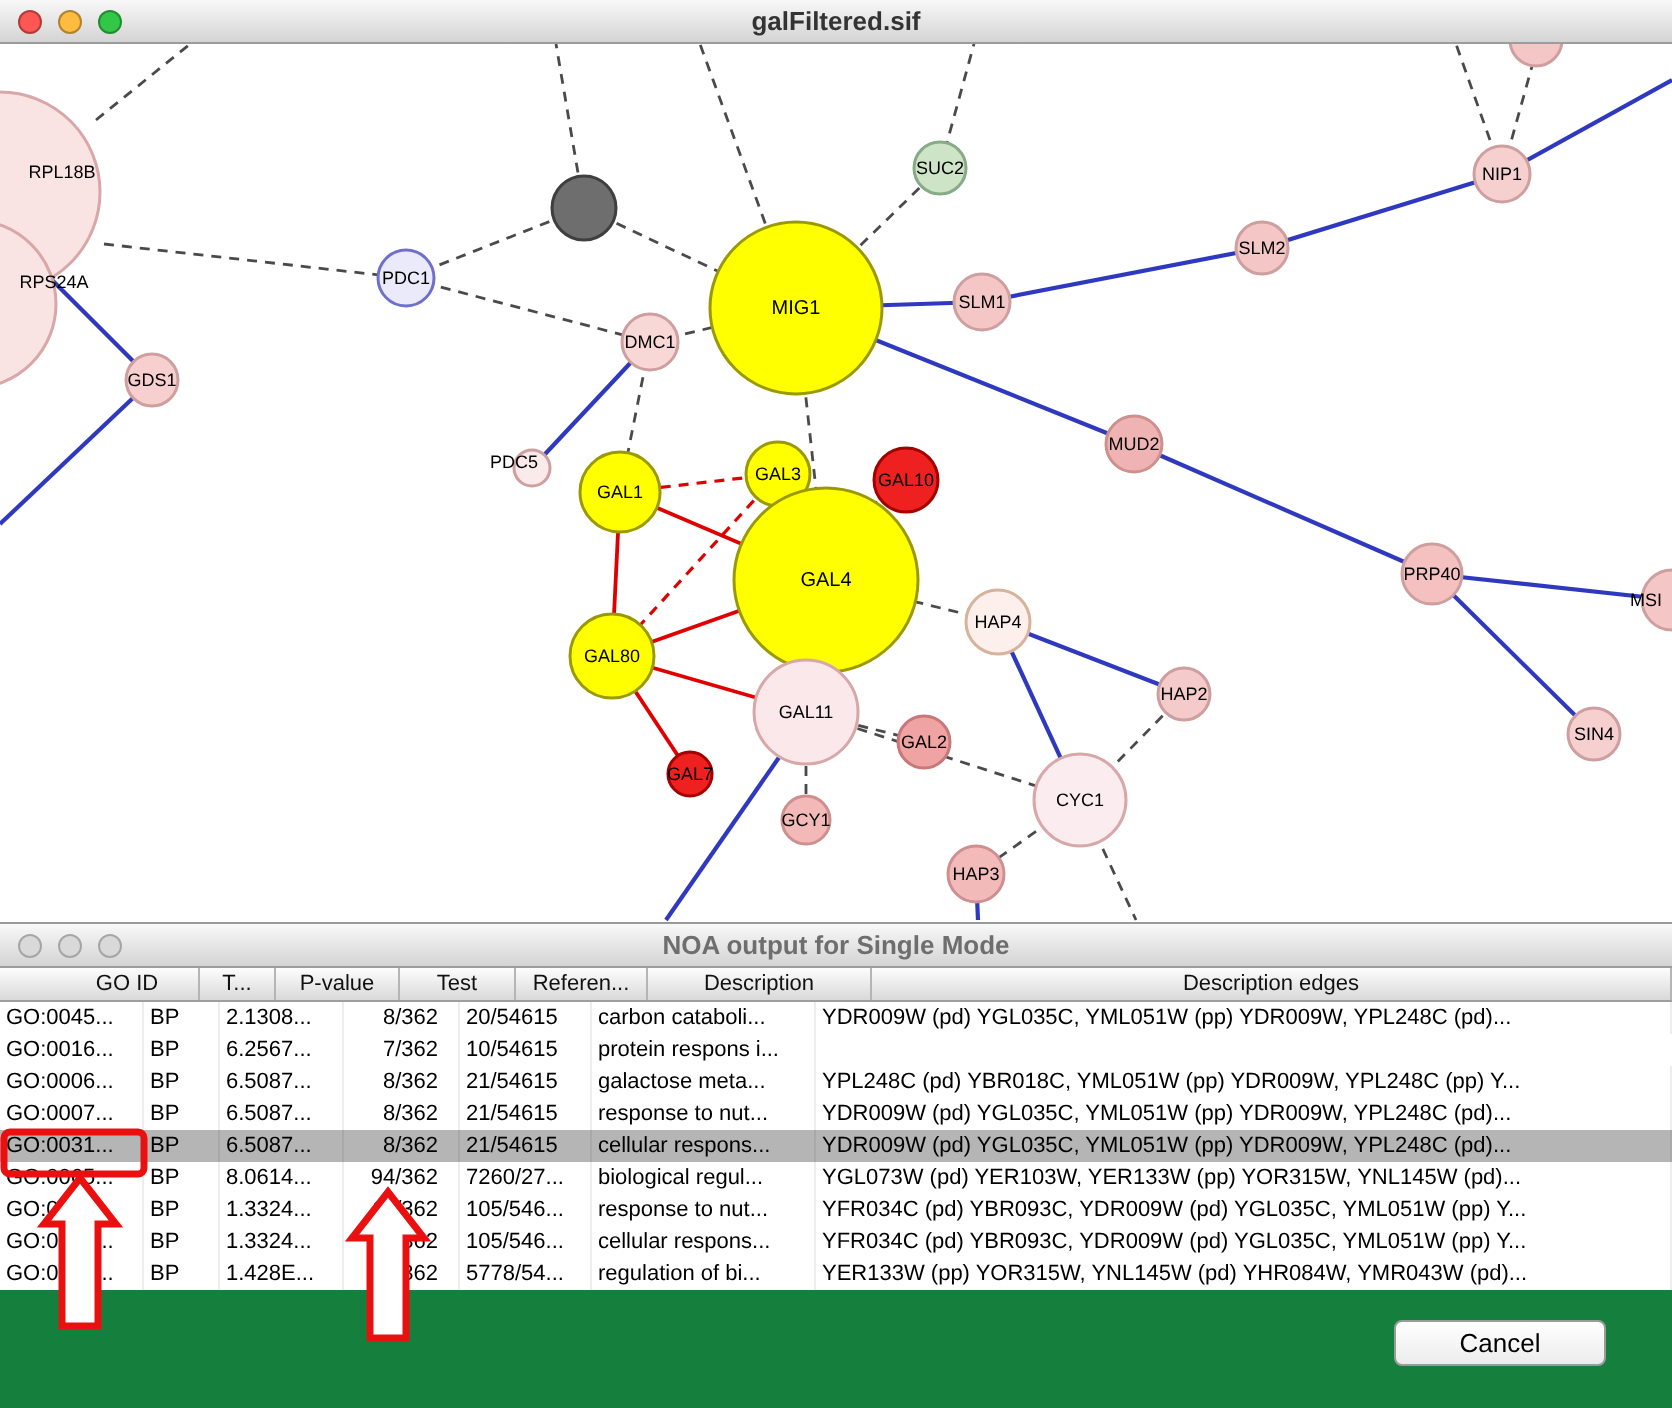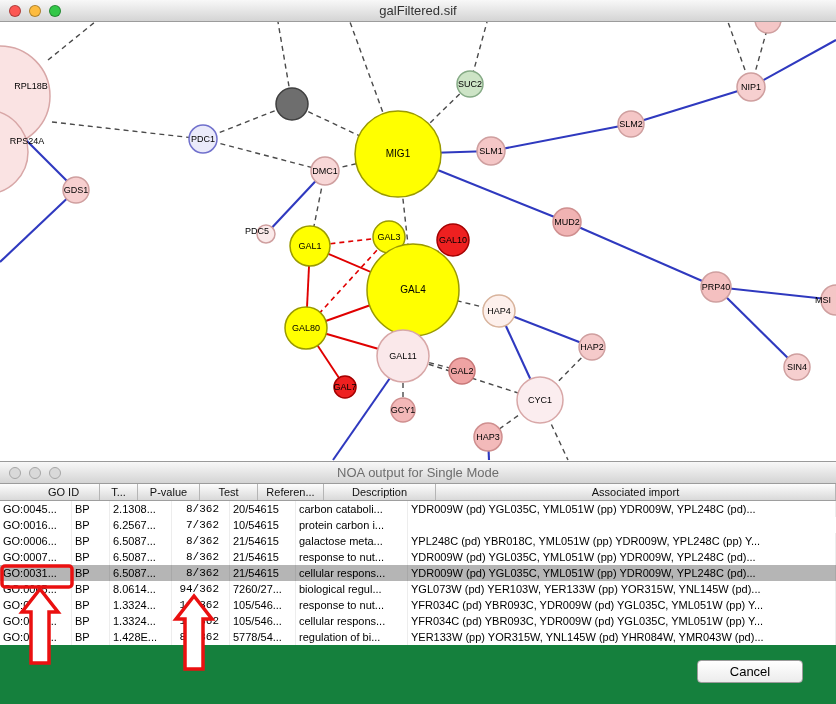--- a/index.html
+++ b/index.html
@@ -9,21 +9,21 @@
 
   
   .window { position:absolute; left:0; width:836px; }
   .window-top { top:0; height:461px; background:#fff; }
   .window-bottom { top:461px; height:254px; background:#15803d; border-top:1px solid #9a9a9a; }
 
   .titlebar { position:relative; height:22px;
               background:linear-gradient(#f8f8f8,#d4d4d4);
               border-bottom:1px solid #9c9c9c;
               display:flex; align-items:center; justify-content:center; }
-  .titlebar .title { font-size:13px; font-weight:normal; color:#333; }
+  .titlebar .title { font-size:13px; font-weight:bold; color:#333; }
   .titlebar.inactive .title { color:#6e6e6e; }
   .lights { position:absolute; left:9px; top:0; height:100%;
             display:flex; align-items:center; gap:8px; }
   .light { width:12px; height:12px; border-radius:50%; border:1px solid rgba(0,0,0,.3); display:inline-block; }
   .light.red    { background:#fc5753; }
   .light.yellow { background:#fdbc40; }
   .light.green  { background:#33c748; }
   .light.gray   { background:#d9d9d9; border-color:#a6a6a6; }
 
   #network-svg { display:block; width:836px; height:439px; background:#fff; }
@@ -35,21 +35,21 @@
            background:linear-gradient(#fdfdfd,#d9d9d9);
            border-bottom:1px solid #9e9e9e;padding-left:28px; }
   .thead .cell { font-size:11px; line-height:16px; text-align:center; color:#111;
                  border-right:1px solid #b5b5b5; overflow:hidden; white-space:nowrap; }
   .tbody { position:absolute; top:39px; left:0; width:836px; height:144px; background:#ffffff; }
   .trow { height:16px; }
   .trow.selected { background:#b5b5b5; }
   .trow .cell { font-size:11px; line-height:16px; padding:0 3px; color:#000;
                 overflow:hidden; white-space:nowrap; border-right:1px solid #ededed; }
   .trow.selected .cell { border-right-color:#a8a8a8; }
-  .trow .c3 { text-align:right; padding-right:10px;font-family:Liberation Mono, monospace; }
+  .trow .c3 { text-align:right; padding-right:10px; }
 
   
   .mac-btn { position:absolute; height:23px; border:1px solid #9b9b9b; border-radius:4px;
              background:linear-gradient(#ffffff,#ececec); color:#000;
              font:13px "Liberation Sans", sans-serif; cursor:default; }
   .mac-btn.save   { left:458px; top:198px; width:145px; }
   .mac-btn.cancel { left:697px; top:198px; width:106px; }
 
   #annotation-svg { position:absolute; left:0; top:0; width:836px; height:243px;
                     pointer-events:none; }
@@ -186,39 +186,39 @@
       <span class="title">NOA output for Single Mode</span>
     </div>
 
     <div id="table-header" class="thead">
         <span class="cell">GO ID</span>
         <span class="cell">T...</span>
         <span class="cell">P-value</span>
         <span class="cell">Test</span>
         <span class="cell">Referen...</span>
         <span class="cell">Description</span>
-        <span class="cell">Associated import</span>
+        <span class="cell">Description edges</span>
       </div>
     <div id="table-rows" class="tbody">
         <div class="trow">
           <span class="cell c0">GO:0045...</span>
           <span class="cell c1">BP</span>
           <span class="cell c2">2.1308...</span>
           <span class="cell c3">8/362</span>
           <span class="cell c4">20/54615</span>
           <span class="cell c5">carbon cataboli...</span>
           <span class="cell c6">YDR009W (pd) YGL035C, YML051W (pp) YDR009W, YPL248C (pd)...</span>
         </div>
         <div class="trow">
           <span class="cell c0">GO:0016...</span>
           <span class="cell c1">BP</span>
           <span class="cell c2">6.2567...</span>
           <span class="cell c3">7/362</span>
           <span class="cell c4">10/54615</span>
-          <span class="cell c5">protein carbon i...</span>
+          <span class="cell c5">protein respons i...</span>
         </div>
         <div class="trow">
           <span class="cell c0">GO:0006...</span>
           <span class="cell c1">BP</span>
           <span class="cell c2">6.5087...</span>
           <span class="cell c3">8/362</span>
           <span class="cell c4">21/54615</span>
           <span class="cell c5">galactose meta...</span>
           <span class="cell c6">YPL248C (pd) YBR018C, YML051W (pp) YDR009W, YPL248C (pp) Y...</span>
         </div>

